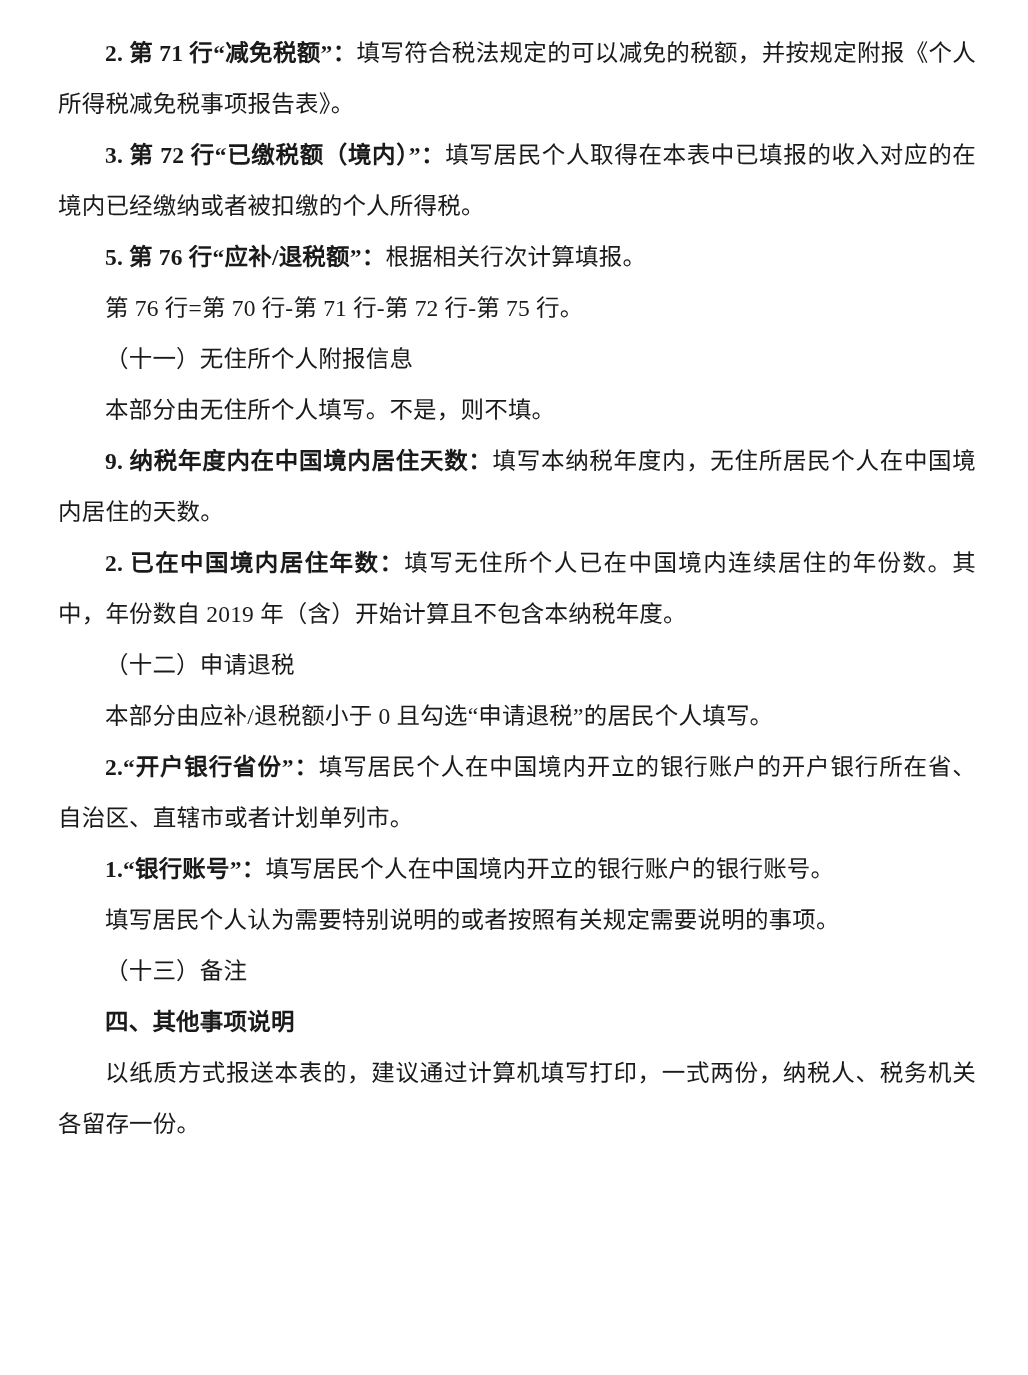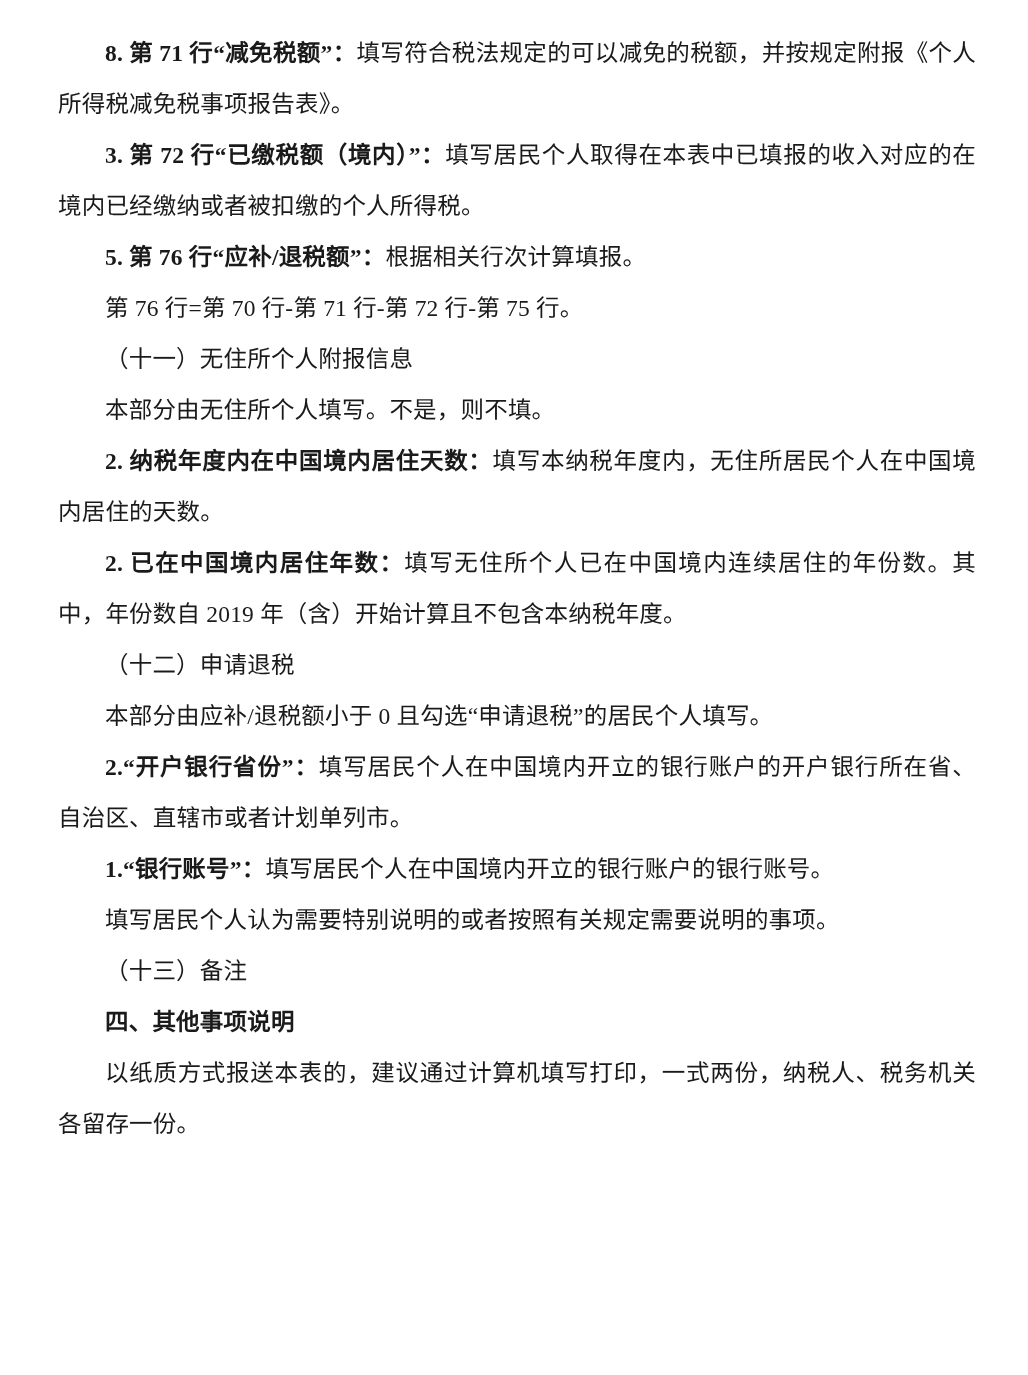--- a/index.html
+++ b/index.html
@@ -37,21 +37,21 @@
     font-weight: bold;
   }
 </style>
 </head>
 <body>
 
 <div class="page">
   <div class="doc-body">
 
     <p class="para">
-      <span class="b">8. 第 71 行“减免税额”：</span><span>填写符合税法规定的可以减免的税额，并按规定附报《个人所得税减免税事项报告表》。</span>
+      <span class="b">2. 第 71 行“减免税额”：</span><span>填写符合税法规定的可以减免的税额，并按规定附报《个人所得税减免税事项报告表》。</span>
     </p>
 
     <p class="para">
       <span class="b">3. 第 72 行“已缴税额（境内）”：</span><span>填写居民个人取得在本表中已填报的收入对应的在境内已经缴纳或者被扣缴的个人所得税。</span>
     </p>
 
 
     <p class="para">
       <span class="b">5. 第 76 行“应补/退税额”：</span><span>根据相关行次计算填报。</span>
     </p>
@@ -62,21 +62,21 @@
 
     <p class="para">
       <span>（十一）无住所个人附报信息</span>
     </p>
 
     <p class="para">
       <span>本部分由无住所个人填写。不是，则不填。</span>
     </p>
 
     <p class="para">
-      <span class="b">2. 纳税年度内在中国境内居住天数：</span><span>填写本纳税年度内，无住所居民个人在中国境内居住的天数。</span>
+      <span class="b">9. 纳税年度内在中国境内居住天数：</span><span>填写本纳税年度内，无住所居民个人在中国境内居住的天数。</span>
     </p>
 
     <p class="para">
       <span class="b">2. 已在中国境内居住年数：</span><span>填写无住所个人已在中国境内连续居住的年份数。其中，年份数自 2019 年（含）开始计算且不包含本纳税年度。</span>
     </p>
 
     <p class="para">
       <span>（十二）申请退税</span>
     </p>
 

